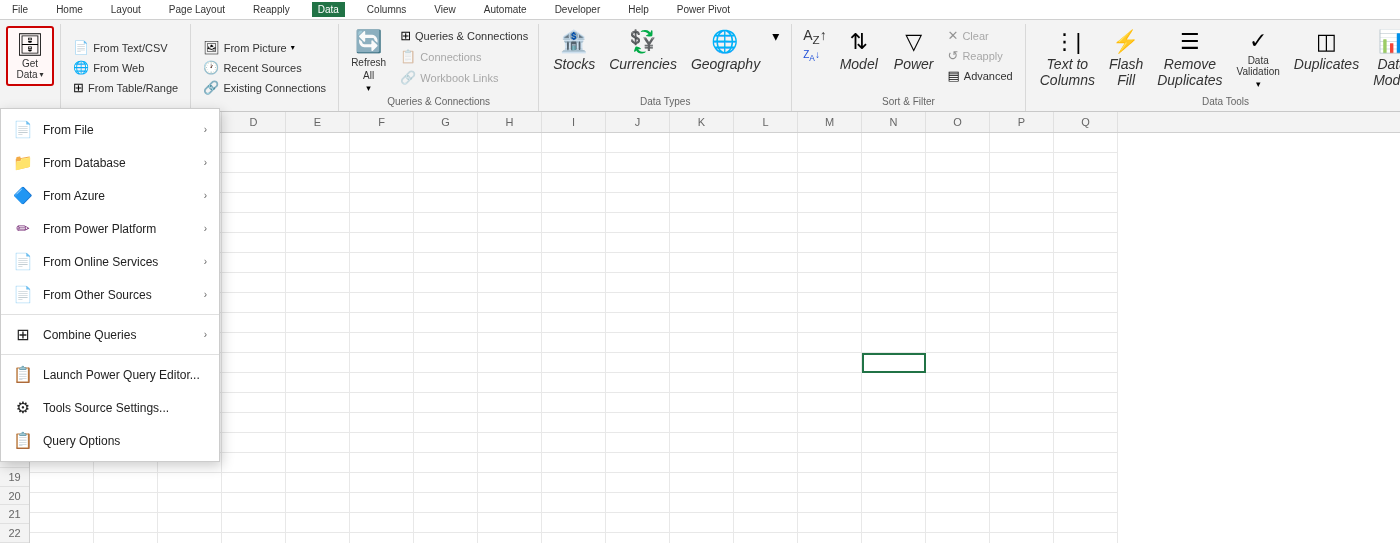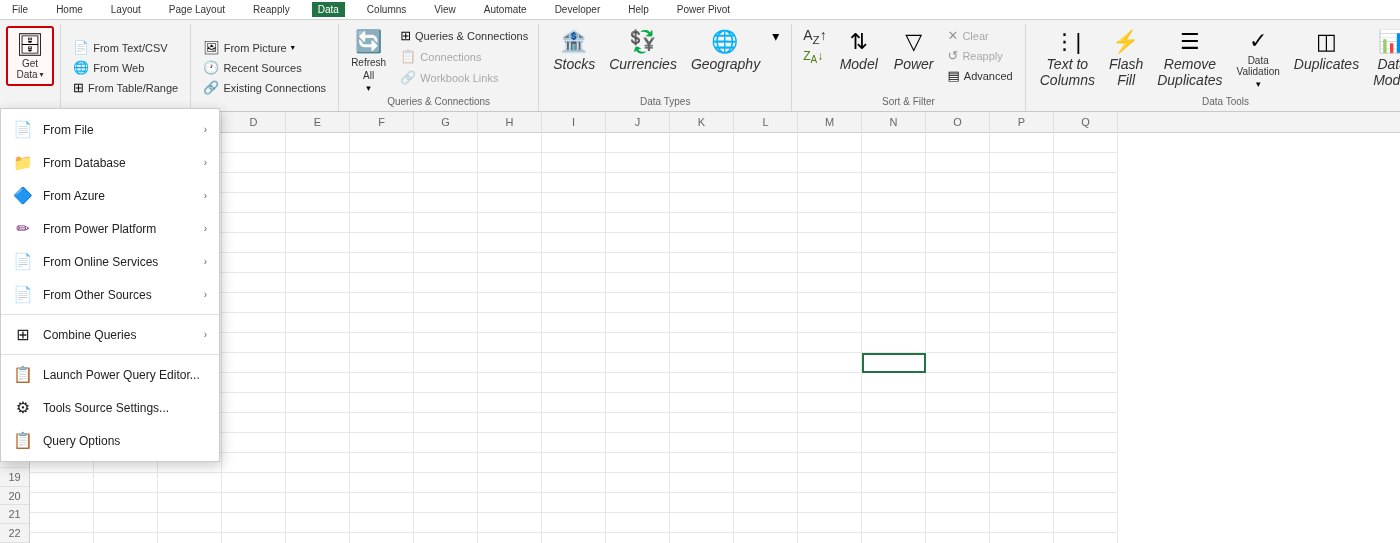--- a/index.html
+++ b/index.html
@@ -338,21 +338,21 @@
   </div>
 
   <div class="ribbon-group" style="padding:2px 8px;">
     <div class="ribbon-group-content" style="gap:4px;">
 
       <div class="ribbon-col" style="justify-content:center;">
         <div class="ribbon-btn-sm" style="padding:1px 3px;">
           <span style="font-size:14px;color:#333;">A<sub>Z</sub>↑</span>
         </div>
         <div class="ribbon-btn-sm" style="padding:1px 3px;">
-          <span style="font-size:12px;color:#4d7c0f;">Z<sub>A</sub>↓</span>
+          <span style="font-size:10px;color:#1d4ed8;">Z<sub>A</sub>↓</span>
         </div>
       </div>
       <div class="ribbon-btn" style="min-width:36px;">
         <span class="ribbon-icon-large">⇅</span>
         <span class="btn-label">Model</span>
       </div>
       <div class="ribbon-btn" style="min-width:36px;">
         <span class="ribbon-icon-large">▽</span>
         <span class="btn-label">Power</span>
       </div>

